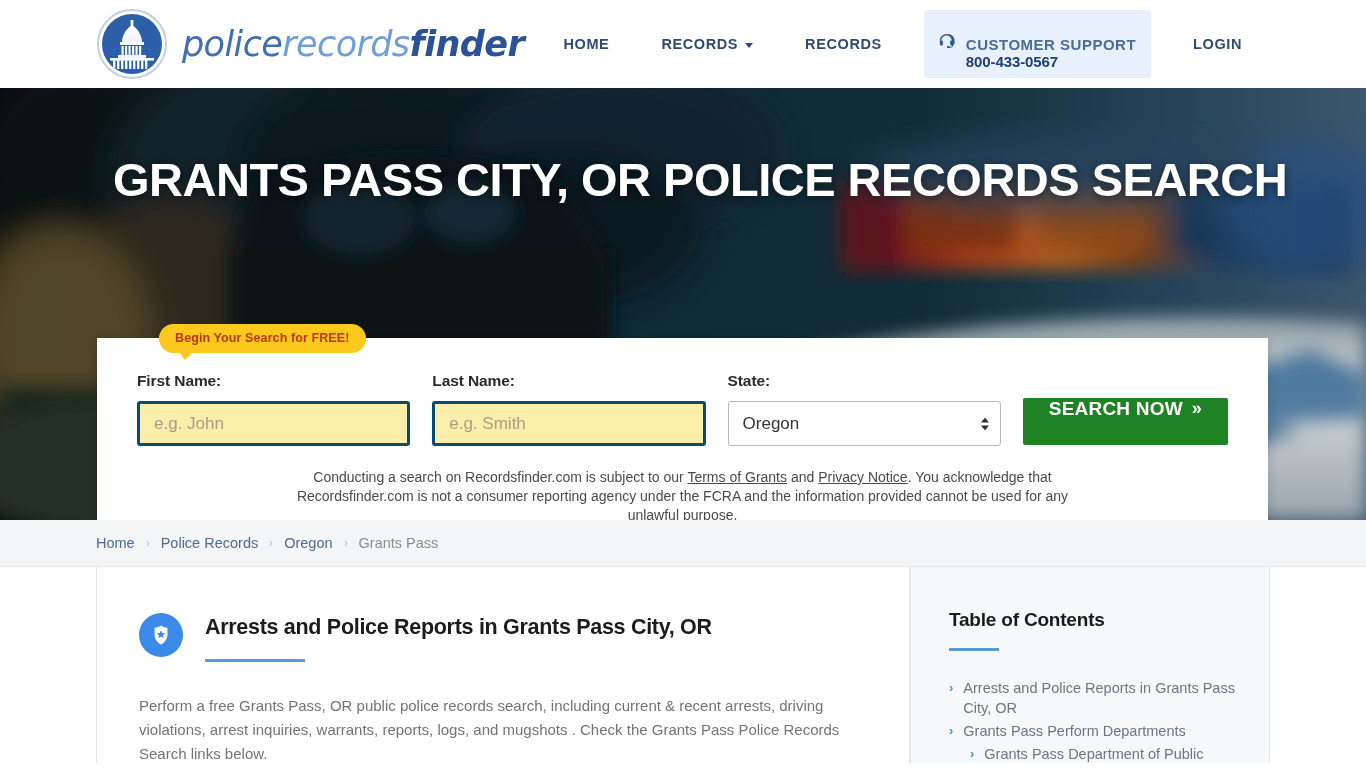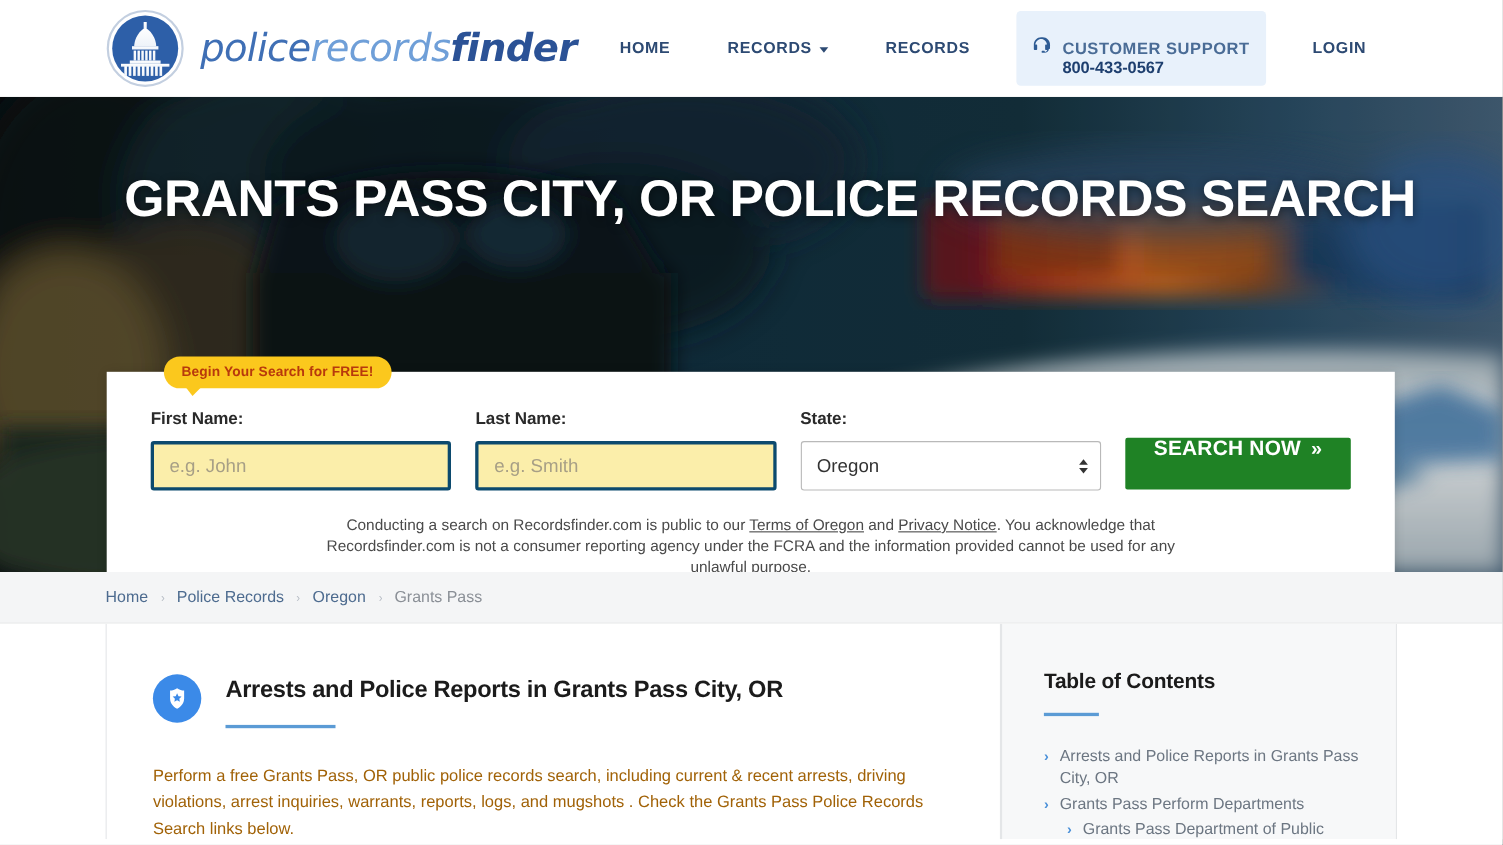--- a/index.html
+++ b/index.html
@@ -66,21 +66,21 @@
   }
 
   
   .search-panel {
     position: absolute; left: 97px; top: 250px;
     width: 1171px; background: #ffffff;
     padding: 34px 40px 22px 40px;
     box-shadow: 0 2px 10px rgba(0,0,0,0.16);
   }
   .free-badge {
-    position: absolute; left: 52px; top: -14px;
+    position: absolute; left: 62px; top: -14px;
     background: #fbc81d; color: #b8390c;
     font-size: 12.5px; font-weight: 700; letter-spacing: 0.1px;
     padding: 7px 16px 8px; border-radius: 17px;
   }
   .free-badge::after {
     content: ""; position: absolute; left: 19px; bottom: -7px;
     width: 0; height: 0;
     border-left: 7px solid transparent; border-right: 9px solid transparent;
     border-top: 9px solid #fbc81d;
   }
@@ -165,21 +165,21 @@
   }
   .sec-title-box { padding-top: 4px; }
   .sec-title {
     font-size: 21.5px; font-weight: 700; color: #1b1b1b;
     letter-spacing: -0.3px; white-space: nowrap;
   }
   .title-rule {
     width: 100px; height: 2.5px; background: #5b9bd5; margin-top: 19px;
   }
   .body-text {
-    margin-top: 32px; font-size: 15px; line-height: 1.62; color: #a16207;
+    margin-top: 32px; font-size: 15px; line-height: 1.62; color: #737373;
   }
   .sidebar {
     flex: 1; background: #f7f8f9; border: 1px solid #e4e6e8;
     border-top: none; border-bottom: none;
     padding: 42px 28px 0 38px;
   }
   .toc-title {
     font-size: 19px; font-weight: 700; color: #1b1b1b; letter-spacing: -0.2px;
   }
   .toc-rule { width: 50px; height: 2.5px; background: #5b9bd5; margin-top: 17px; }
@@ -385,21 +385,21 @@
         </div>
       </div>
 
       <button class="search-btn">
         <span>SEARCH NOW</span>
         <span class="arrows">»</span>
       </button>
     </div>
 
     <div class="disclaimer">
-      <span>Conducting a search on Recordsfinder.com is public to our </span><a href="#">Terms of Oregon</a><span> and </span><a href="#">Privacy Notice</a><span>. You acknowledge that Recordsfinder.com is not a consumer reporting agency under the FCRA and the information provided cannot be used for any unlawful purpose.</span>
+      <span>Conducting a search on Recordsfinder.com is subject to our </span><a href="#">Terms of Grants</a><span> and </span><a href="#">Privacy Notice</a><span>. You acknowledge that Recordsfinder.com is not a consumer reporting agency under the FCRA and the information provided cannot be used for any unlawful purpose.</span>
     </div>
 
   </div>
 </div>
 
 <div class="crumb-bar">
   <div class="crumb">
     <a href="#">Home</a>
     <span class="sep">›</span>
     <a href="#">Police Records</a>

